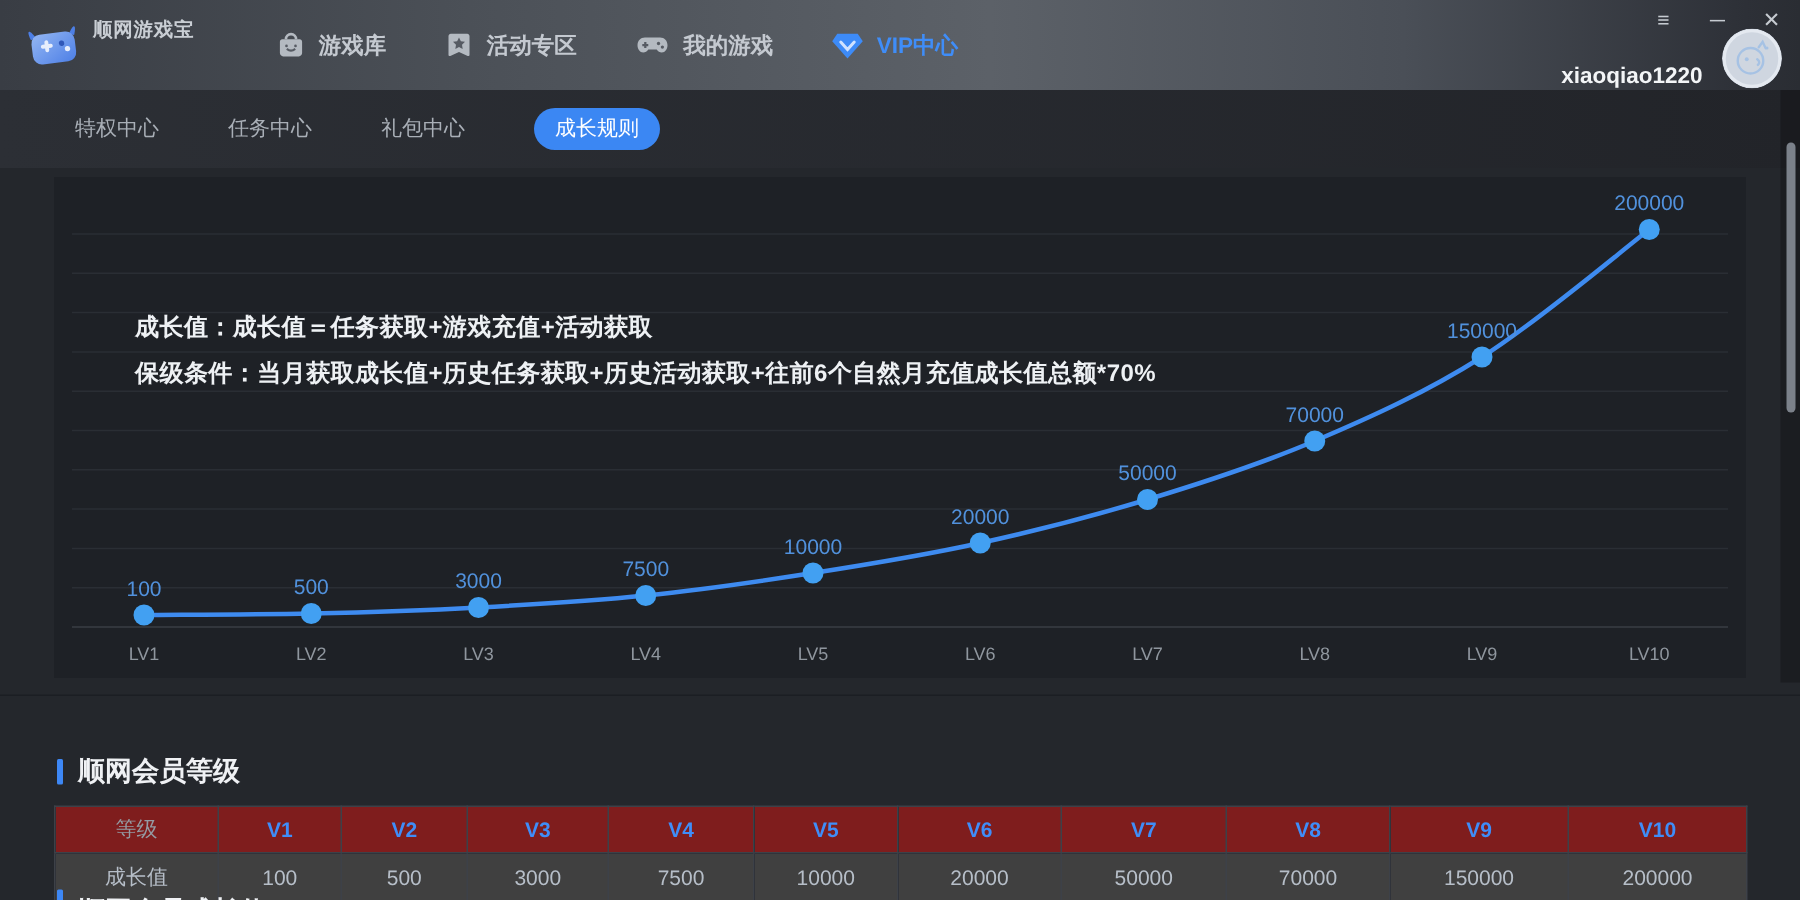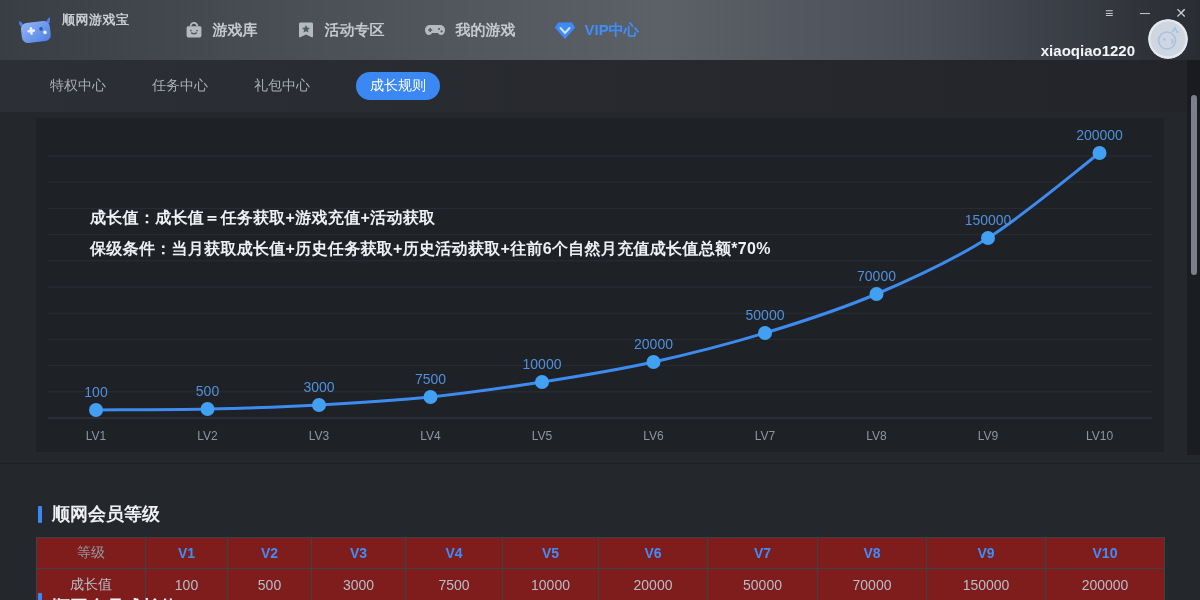--- a/index.html
+++ b/index.html
@@ -43,21 +43,21 @@
   
   .levels{position:absolute;top:502px;left:36px;width:1128px}
   .sec-head{display:flex;align-items:center;gap:10px}
   .accent-bar{width:4px;height:17px;border-radius:1px;background:#3d87f5;margin-left:2px;flex:none}
   .sec-title{font-size:18px;font-weight:bold;color:#eff1f4;white-space:nowrap}
   .sec-sub{font-size:12px;color:#8d949b;margin-left:2px;padding-top:3px;white-space:nowrap}
   .lv-table{border-collapse:collapse;table-layout:fixed;width:1128px;margin-top:11px}
   .lv-table td{border:1px solid #3d4148;text-align:center;font-size:14px;overflow:hidden}
   .lv-table tr.hdr td{height:31px;background:#7f1d1d;color:#949ba3}
   .lv-table tr.hdr td.lv{color:#3f8df8;font-weight:bold}
-  .lv-table tr.vals td{height:33px;background:#7f1d1d;color:#b6bec8}
+  .lv-table tr.vals td{height:33px;background:#404040;color:#b6bec8}
 
   
   .growth-head{position:absolute;top:592px;left:36px;display:flex;align-items:flex-start;gap:10px}
   .growth-head .accent-bar{height:17px;margin-top:1px}
   .growth-head .sec-title{margin-top:3px}
 
   
   .scrollbar{position:absolute;top:60px;right:0;width:13px;height:395px;background:rgba(12,14,17,.38)}
   .scroll-thumb{position:absolute;top:35px;right:3px;width:6px;height:180px;border-radius:3px;background:#7b818a;cursor:pointer}
 </style>

